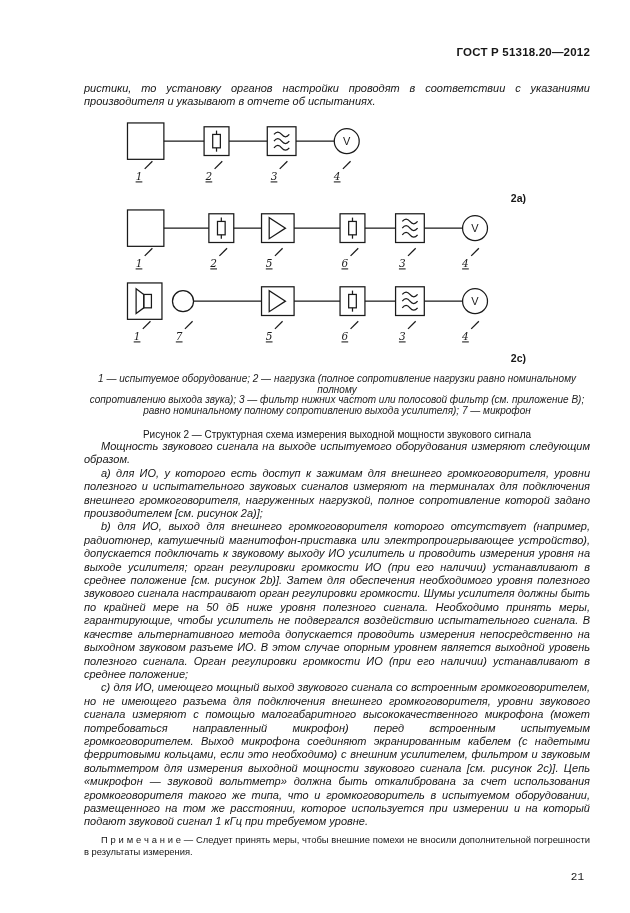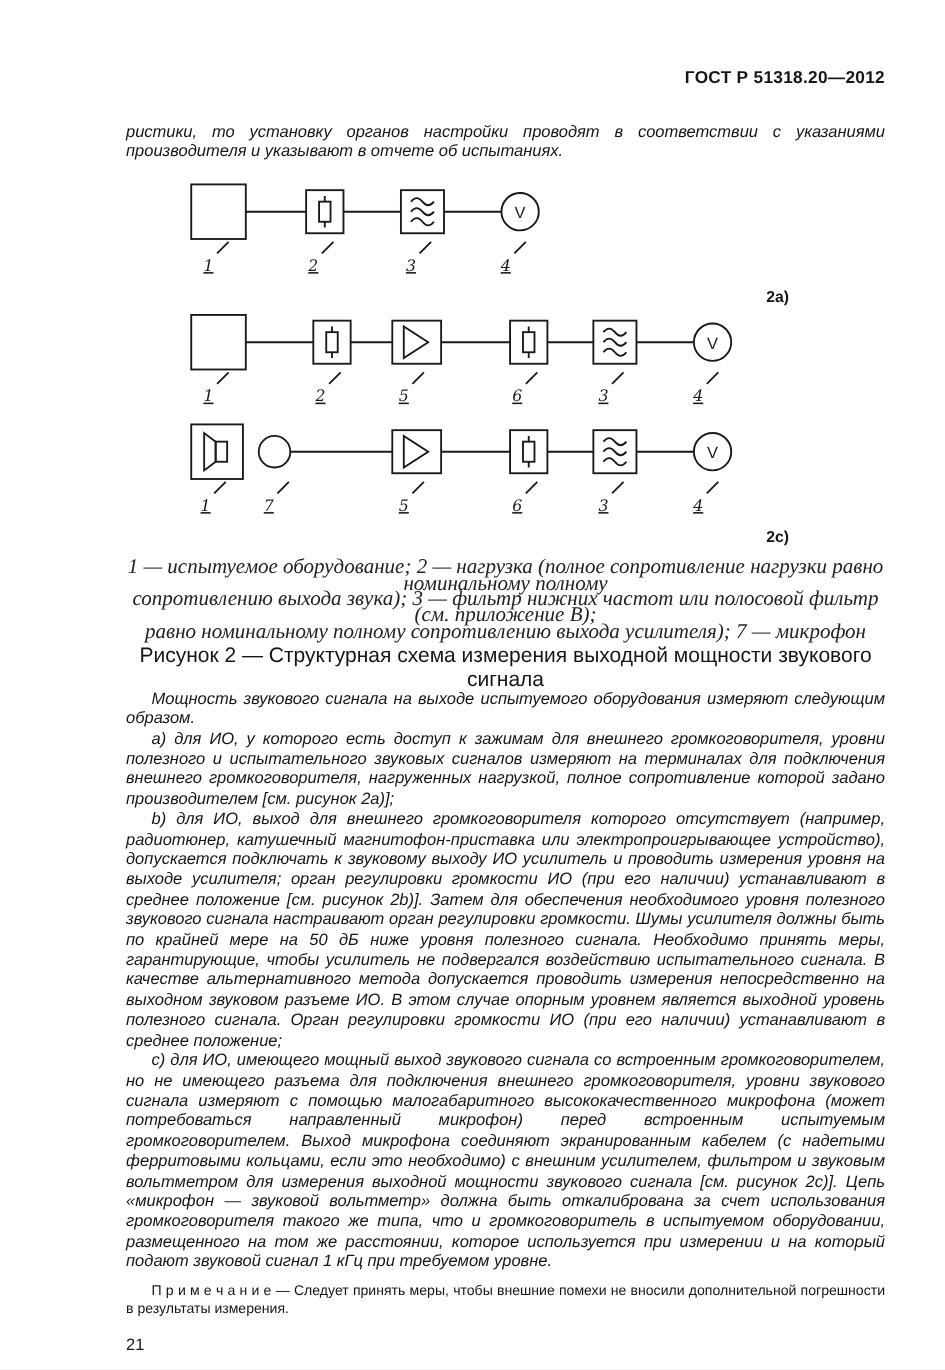--- a/index.html
+++ b/index.html
@@ -23,25 +23,25 @@
     stroke:#1a1a1a; stroke-width:1.3; fill:none;
   }
   .circuit text {
     fill:#1a1a1a; stroke:none; font-family:"DejaVu Serif", serif;
     font-style:italic; font-size:11px; text-anchor:middle; text-decoration:underline;
   }
   .circuit text.vtxt {
     font-family:"Liberation Sans", sans-serif; font-style:normal;
     text-decoration:none; font-size:11.5px;
   }
-  .legend { margin-top:10px; font-size:14px; line-height:10.8px; font-style:italic; text-align:center; color:#222;font-family:Liberation Serif, serif; }
-  .caption { text-align:center; font-size:14px; }
+  .legend { margin-top:10px; font-size:10px; line-height:10.8px; font-style:italic; text-align:center; color:#222; }
+  .caption { margin-top:12px; text-align:center; font-size:10px; }
   .body-start { margin-top:12px; }
   .note { margin-top:5px; font-size:9.4px; line-height:12.2px; text-align:justify; text-indent:17px; margin-bottom:0; }
-  .page-number { margin-top:13px; text-align:left; font-size:11px; padding-right:6px; }
+  .page-number { margin-top:13px; text-align:right; font-size:11px; padding-right:6px;font-family:Liberation Mono, monospace; }
 </style>
 </head>
 <body>
 
 <div class="page">
   <div class="content">
 
     <div class="doc-header">ГОСТ Р 51318.20—2012</div>
 
     <p class="body-text intro">ристики, то установку органов настройки проводят в соответствии с указаниями производителя и указывают в отчете об испытаниях.</p>

